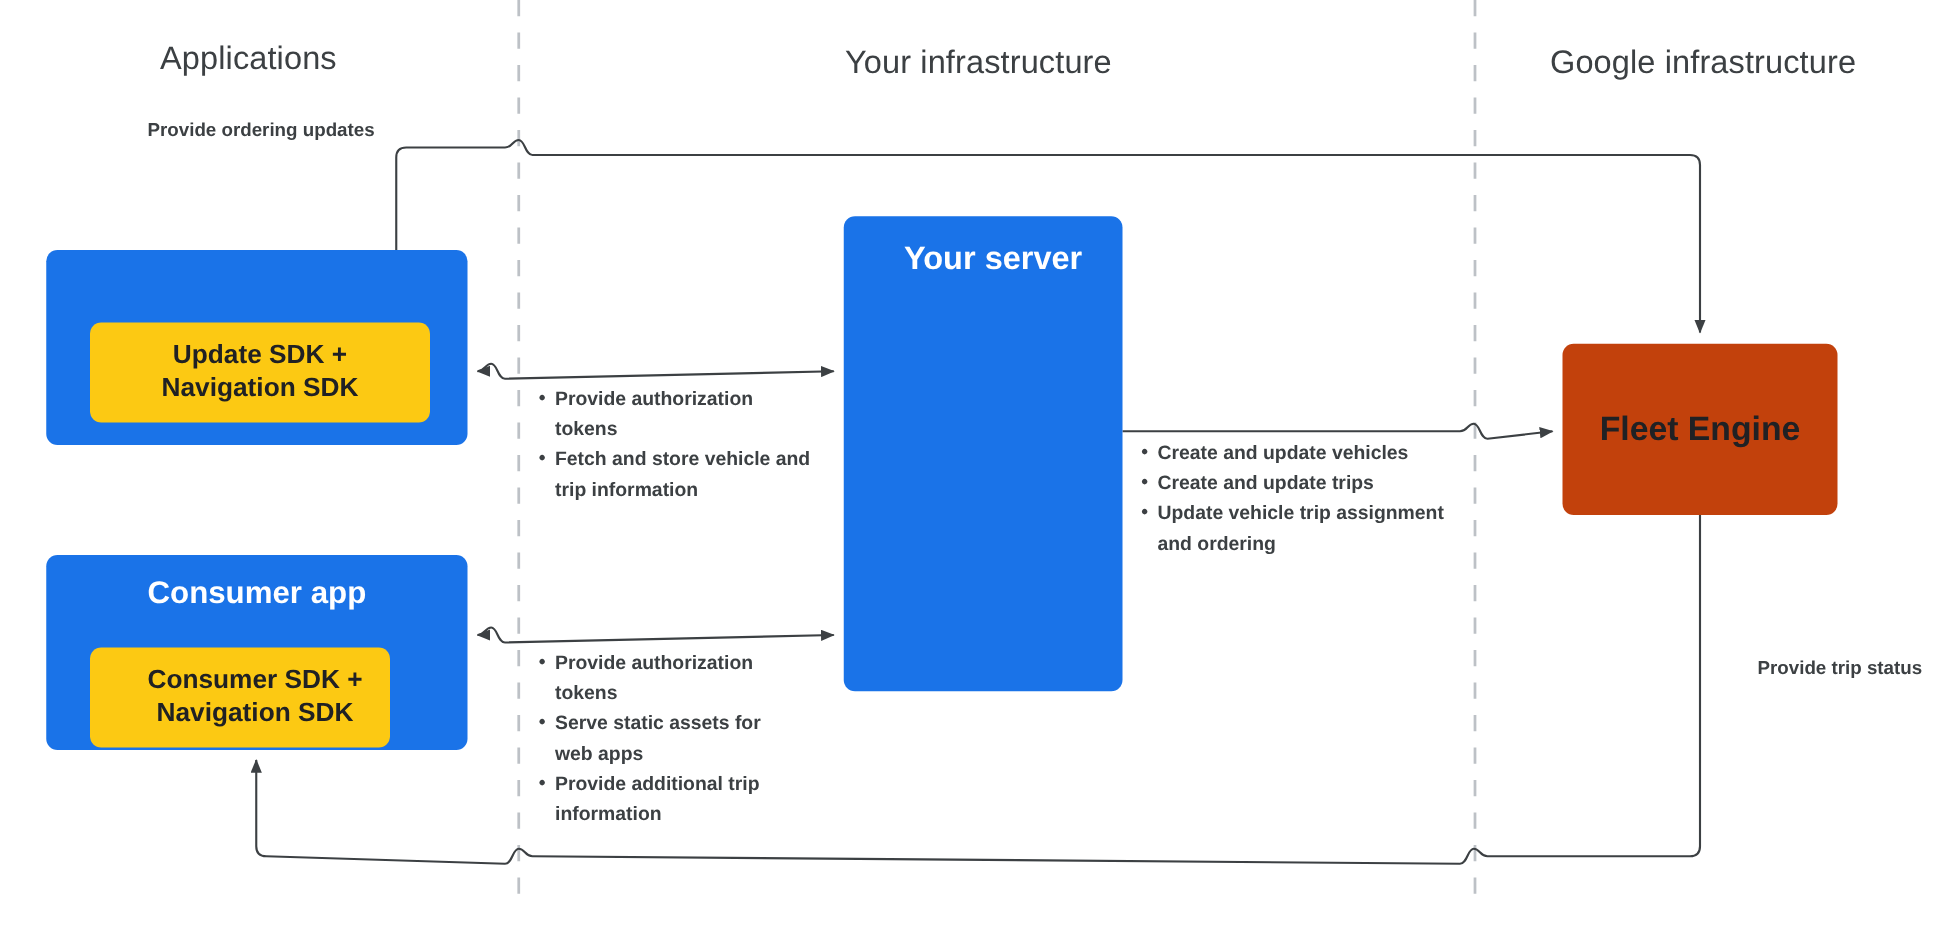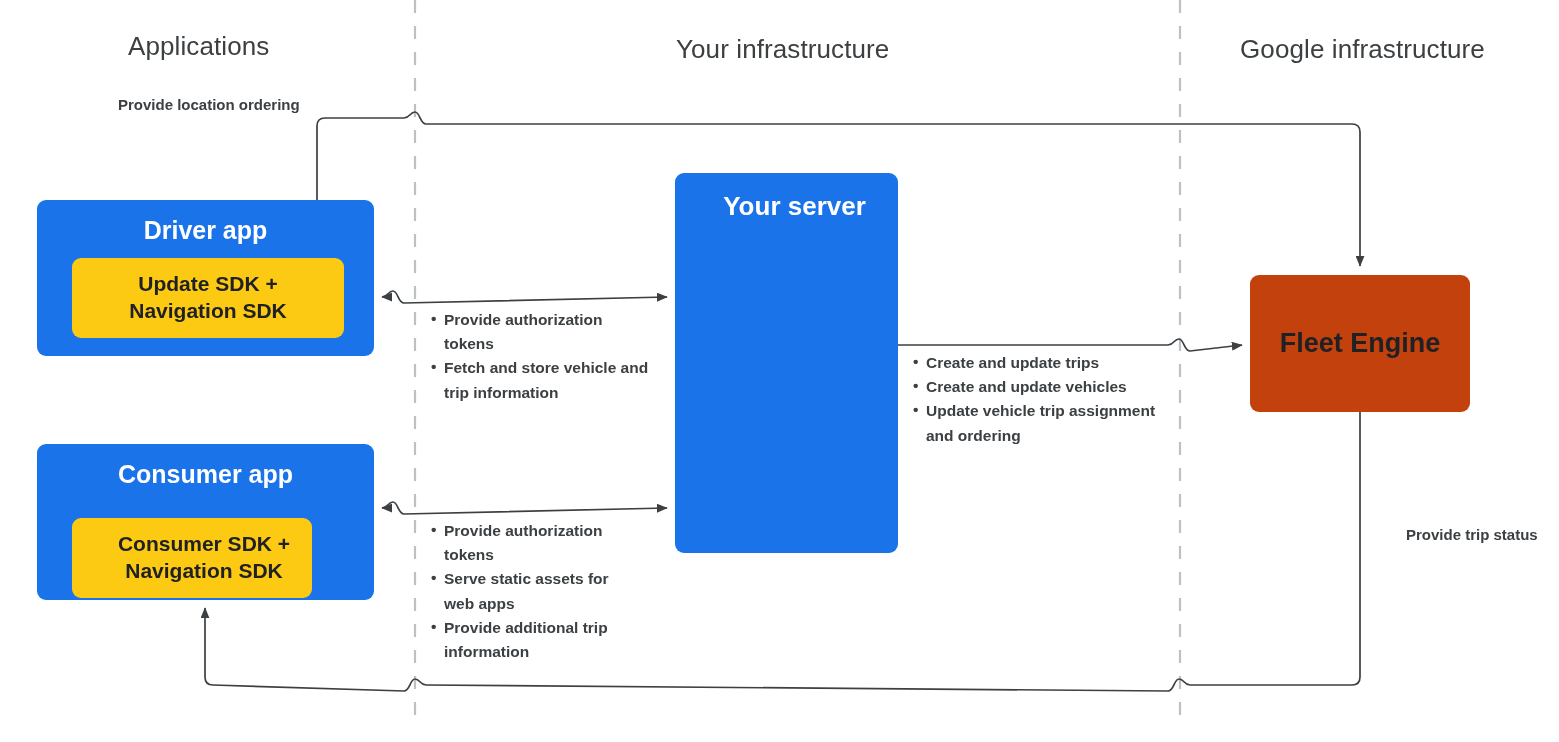--- a/index.html
+++ b/index.html
@@ -161,25 +161,24 @@
              L1190,685 C1184,685 1184,679 1179,679 C1174,679 1174,691 1168,691
              L426,685
              C420,685 420,679 415,679 C410,679 410,691 404,691
              L213,685 Q205,685 205,677 L205,608" fill="none" stroke="#3c4043" stroke-width="1.7" marker-end="url(#ah)"></path>
   </svg>
 
   <div class="col-header" style="left:128px; top:31px;">Applications</div>
   <div class="col-header" style="left:676px; top:34px;">Your infrastructure</div>
   <div class="col-header" style="left:1228px; top:34px;margin-left:12px;">Google infrastructure</div>
 
-  <div class="caption" style="left:118px; top:96px;">Provide location ordering</div>
+  <div class="caption" style="left:118px; top:96px;">Provide ordering updates</div>
   <div class="caption" style="left:1370px; top:526px;margin-left:36px;">Provide trip status</div>
 
   <div class="app-box" style="left:37px; top:200px; width:337px; height:156px;">
-    <div class="app-title" style="top:16px;">Driver app</div>
     <div class="sdk-box" style="left: 35px; top: 58px; width: 272px; height: 80px; white-space: pre-line;">Update SDK +
 Navigation SDK</div>
   </div>
 
   <div class="app-box" style="left:37px; top:444px; width:337px; height:156px;">
     <div class="app-title" style="top:16px;">Consumer app</div>
     <div class="sdk-box" style="left: 35px; top: 74px; width: 240px; height: 80px; white-space: pre-line; padding-left: 24px;">Consumer SDK +
 Navigation SDK</div>
   </div>
 
@@ -199,19 +198,19 @@
   <div class="bullets" style="left:431px; top:519px; width:195px;">
     <ul>
       <li>Provide authorization tokens</li>
       <li>Serve static assets for web apps</li>
       <li>Provide additional trip information</li>
     </ul>
   </div>
 
   <div class="bullets" style="left:913px; top:351px; width:248px;">
     <ul>
+      <li>Create and update vehicles</li>
       <li>Create and update trips</li>
-      <li>Create and update vehicles</li>
       <li>Update vehicle trip assignment and ordering</li>
     </ul>
   </div>
 
 </div>
 
 </body></html>

